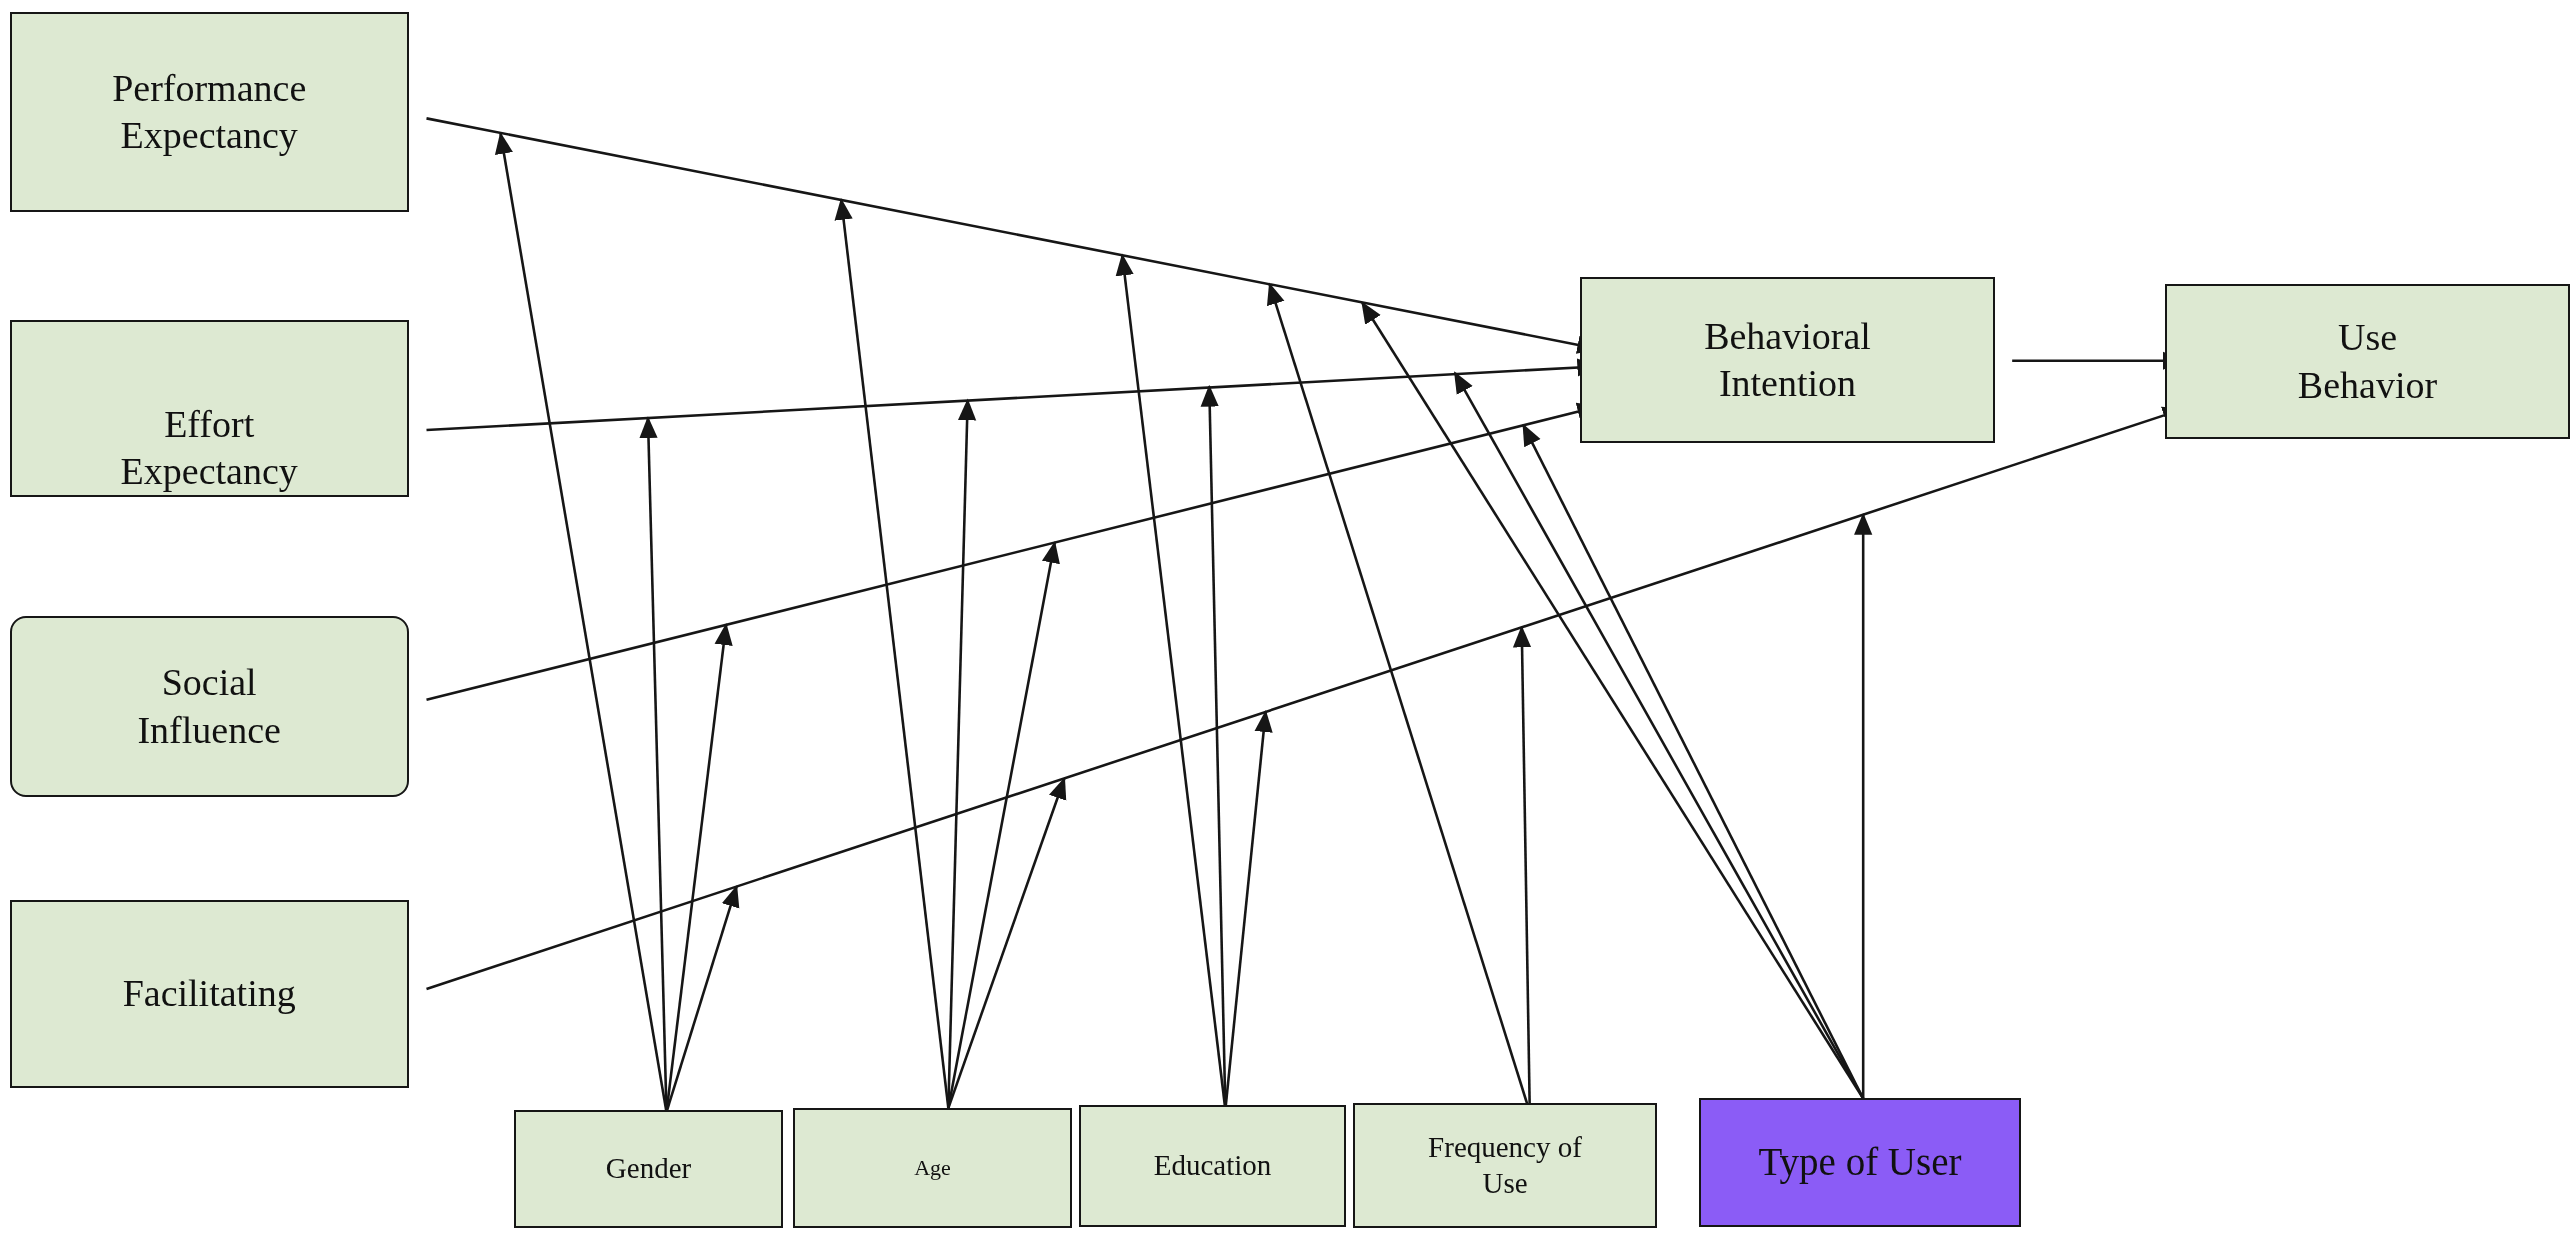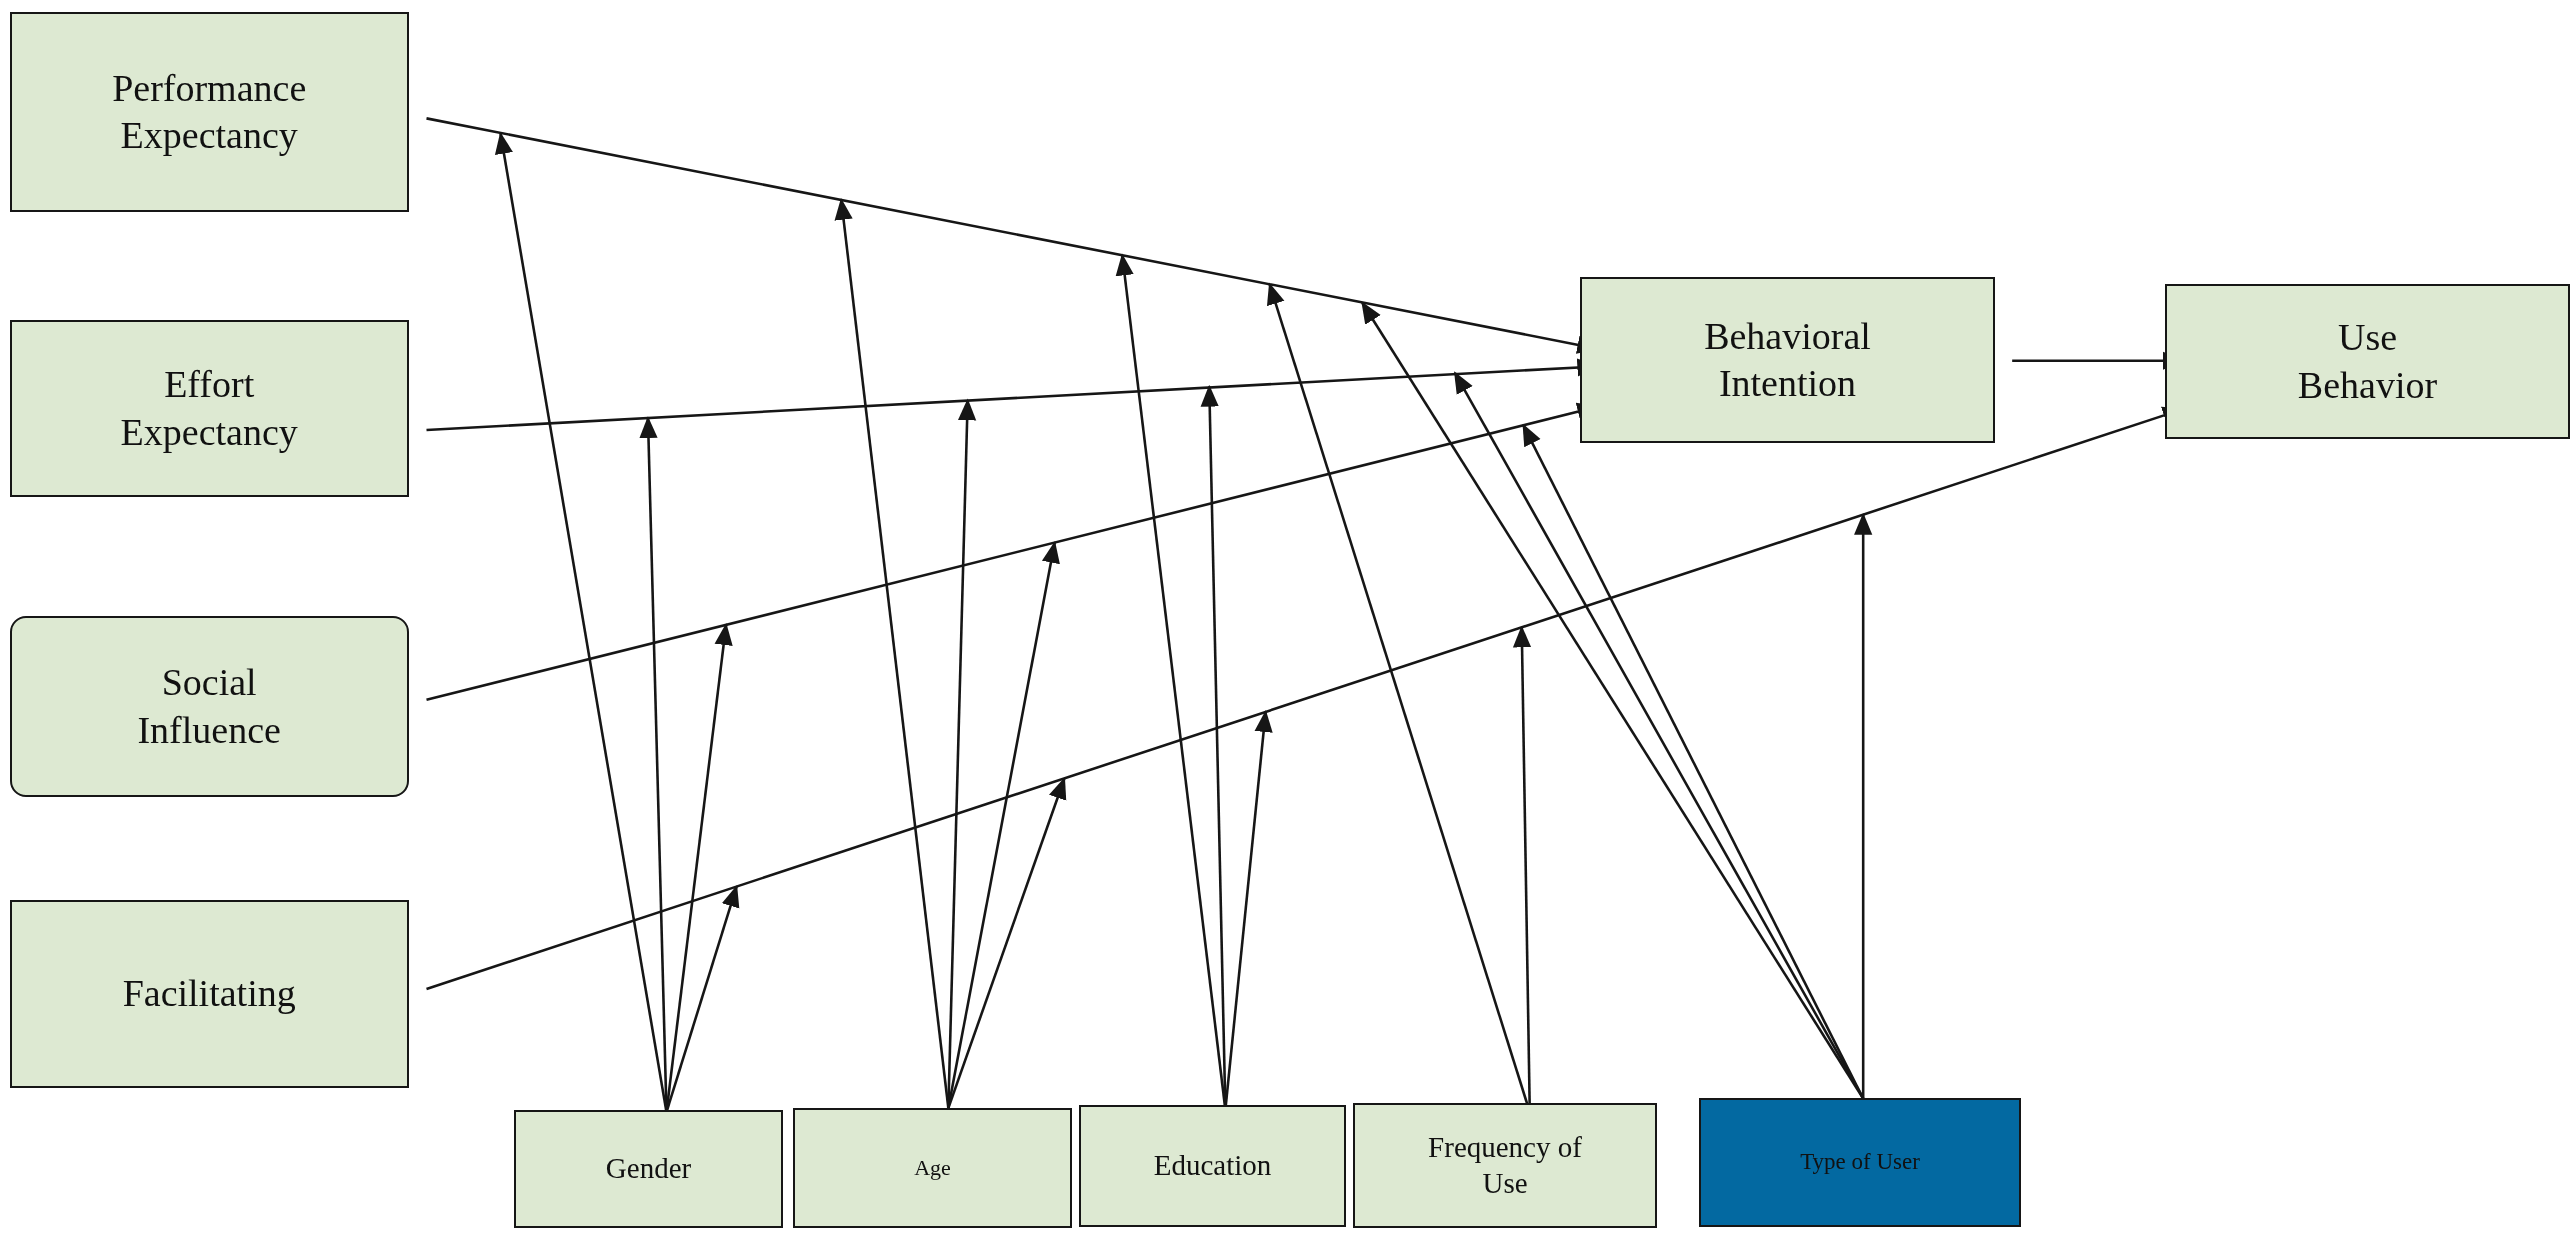--- a/index.html
+++ b/index.html
@@ -59,21 +59,21 @@
         <line x1="2292" y1="1364" x2="2292" y2="639" stroke="#161616" stroke-width="3.2" marker-end="url(#ah)"></line>
       </g>
   </svg>
   <div id="nodes">
       <div class="node" style="left: 9.7px; top: 12px; width: 399px; height: 200px; font-size: 38px; background: rgb(221, 233, 210); border-color: rgb(22, 22, 22); color: rgb(17, 17, 17);">
         <div class="lbl">
           <div>Performance</div>
           <div>Expectancy</div>
         </div>
       </div>
-      <div class="node" style="left: 9.7px; top: 320px; width: 399px; height: 177px; font-size: 38px; background: rgb(221, 233, 210); border-color: rgb(22, 22, 22); color: rgb(17, 17, 17);">
+      <div class="node" style="left: 9.7px; top: 320px; width: 399px; height: 177px; font-size: 38px; background: rgb(221, 233, 210); border-color: rgb(22, 22, 22); color: rgb(17, 17, 17); align-items: flex-end;">
         <div class="lbl">
           <div>Effort</div>
           <div>Expectancy</div>
         </div>
       </div>
       <div class="node" style="left: 9.7px; top: 616px; width: 399px; height: 181px; font-size: 38px; background: rgb(221, 233, 210); border-color: rgb(22, 22, 22); color: rgb(17, 17, 17); border-radius: 16px;">
         <div class="lbl">
           <div>Social</div>
           <div>Influence</div>
         </div>
@@ -109,20 +109,20 @@
         <div class="lbl">
           <div>Education</div>
         </div>
       </div>
       <div class="node" style="left: 1353px; top: 1103px; width: 304px; height: 125px; font-size: 29px; background: rgb(221, 233, 210); border-color: rgb(22, 22, 22); color: rgb(17, 17, 17);">
         <div class="lbl">
           <div>Frequency of</div>
           <div>Use</div>
         </div>
       </div>
-      <div class="node" style="left: 1699px; top: 1098px; width: 322px; height: 129px; font-size: 23px; background: #0369a1; border-color: rgb(22, 22, 22); color: rgb(17, 17, 17);">
+      <div class="node" style="left: 1699px; top: 1098px; width: 322px; height: 129px; font-size: 39px; background: #8b5cf6; border-color: rgb(22, 22, 22); color: rgb(17, 17, 17);">
         <div class="lbl">
           <div>Type of User</div>
         </div>
       </div>
     </div>
 </div>
 
 
 </body></html>

